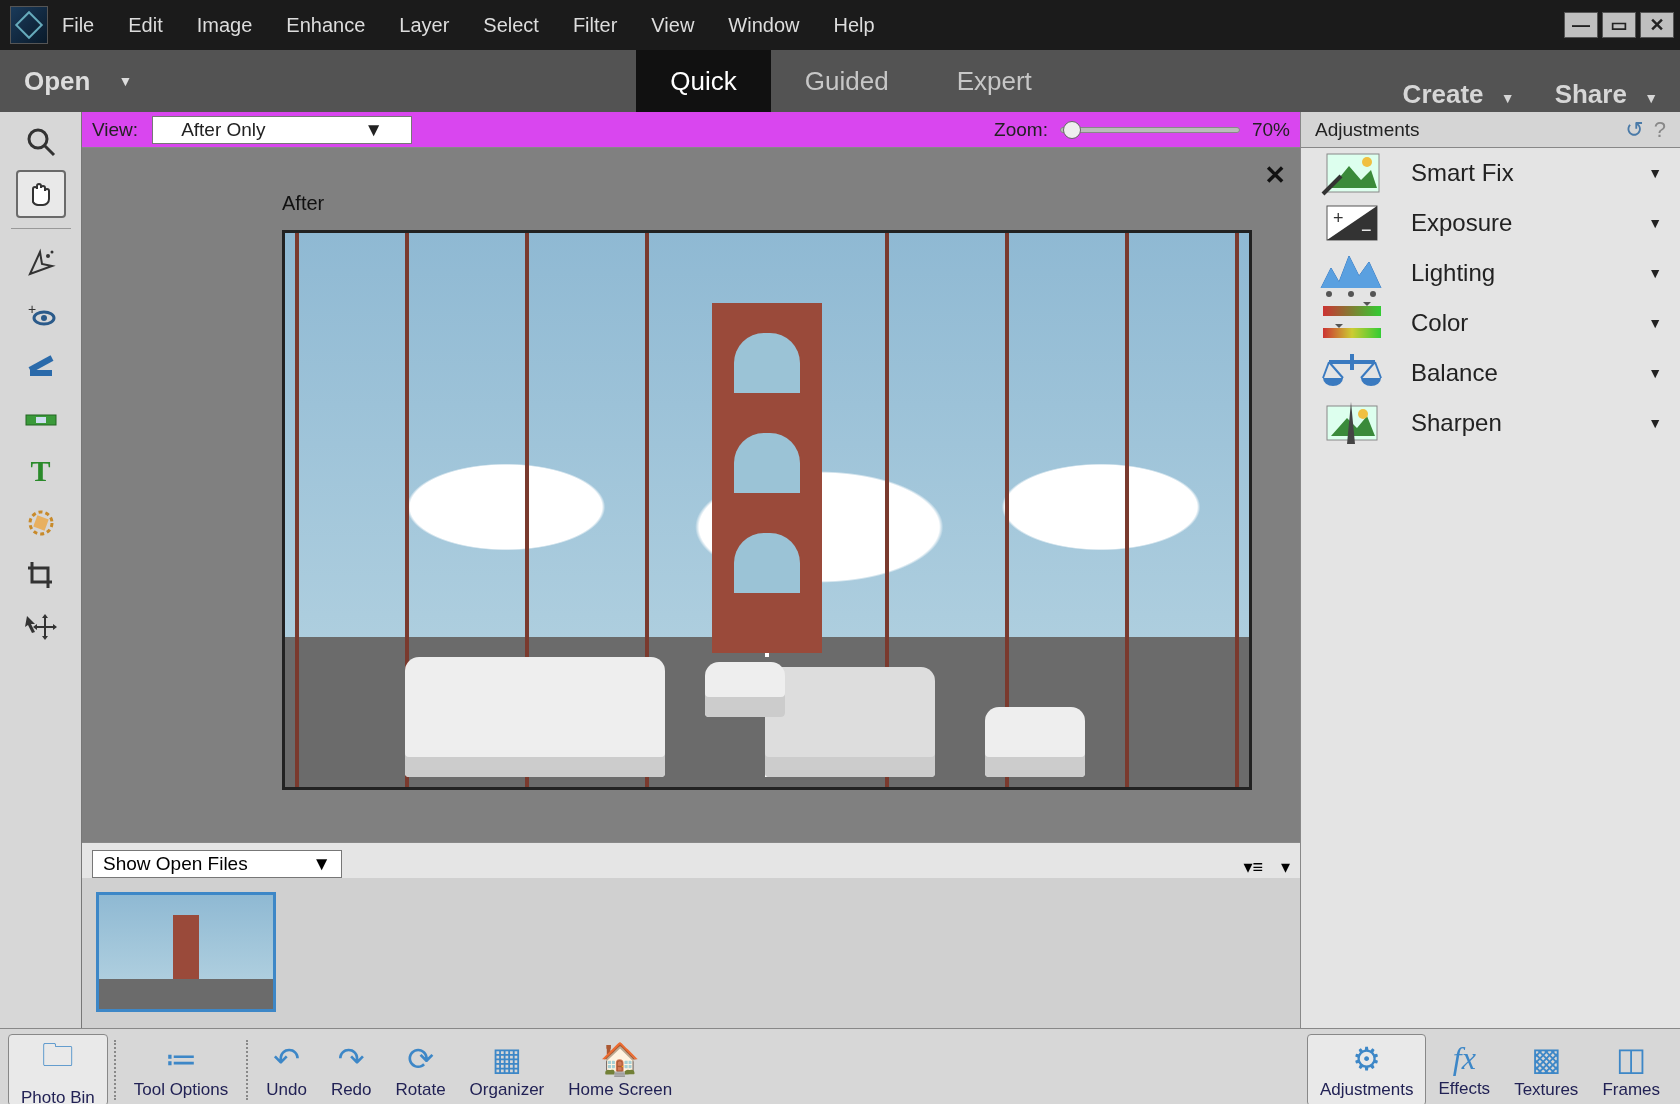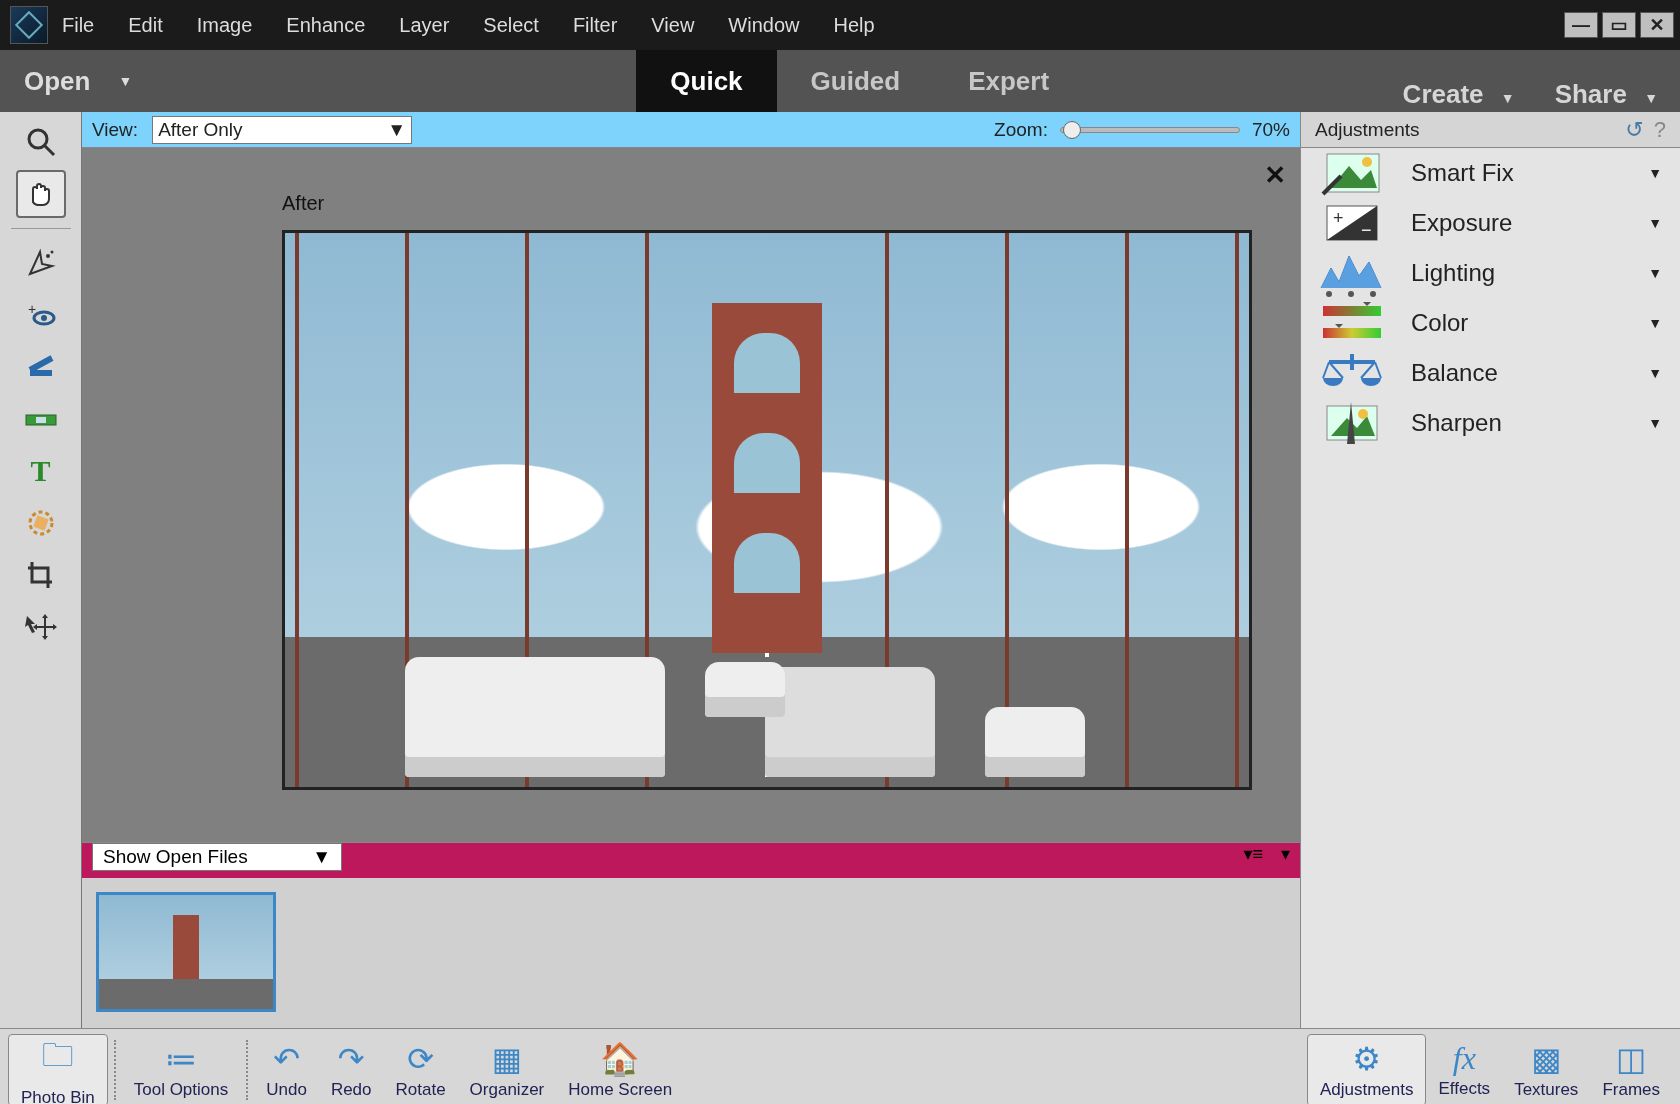--- a/index.html
+++ b/index.html
@@ -11,38 +11,38 @@
 #app-icon::after { content:""; position:absolute; inset:8px; border:2px solid #6ab; transform: rotate(45deg); }
 #menubar { display: flex; gap: 34px; flex: 1; }
 #menubar span { cursor: default; }
 #win-controls { display: flex; margin-right: 6px; }
 #win-controls div { width: 34px; height: 26px; background:#bfbfbf; border:1px solid #555; margin-left:4px; display:flex; align-items:center; justify-content:center; font-size:18px; color:#222; font-weight:bold;}
 
 
 #modebar { height: 62px; background: #535353; display: flex; align-items: stretch; color:#d6d6d6; font-size: 26px; justify-content: center; }
 #open-drop { display:flex; align-items:center; gap:18px; padding:0 24px; font-weight:bold; color:#ddd;}
 #mode-tabs { margin-left: 480px; display:flex; }
-.mode-tab { padding: 0 34px; display:flex; align-items:center; font-weight:bold; color:#c7c7c7; }
+.mode-tab { padding: 0 34px; display:flex; align-items:center; font-weight:normal; color:#c7c7c7; }
 .mode-tab.active { background:#111; color:#fff; }
 #right-drops { margin-left:auto; display:flex; gap:40px; padding-right:22px; align-items:center; font-weight:bold;margin-top:26px;}
 .drop-caret { font-size:14px; margin-left:10px;}
 
 
 #main { height: calc(1104px - 50px - 56px - 82px); display:flex; background:#7a7a7a; }
 
 
 #tools { width: 82px; background:#d7d7d7; border-right:1px solid #777; padding:6px 0; display:flex; flex-direction:column; align-items:center; gap:4px;}
 .tool { width:50px; height:48px; display:flex; align-items:center; justify-content:center; border:2px solid transparent; font-size:30px; color:#333;}
 .tool.selected { border:2px solid #6a6a6a; background:#e9e9e9; border-radius:4px;}
 .tool-sep { width:60px; height:1px; background:#999; margin:6px 0;}
 
 
 #center { flex:1; display:flex; flex-direction:column; }
-#viewbar { height:36px; background:#7dd3fc; border-bottom:1px solid #888; display:flex; align-items:center; font-size:19px; color:#222; padding:0 10px; gap:14px;}
-#view-select { width:260px; height:28px; background:#fff; border:1px solid #777; display:flex; align-items:center; padding:0 5px; justify-content:space-between;}
+#viewbar { height:36px; background:#d946ef; border-bottom:1px solid #888; display:flex; align-items:center; font-size:19px; color:#222; padding:0 10px; gap:14px;}
+#view-select { width:260px; height:28px; background:#fff; border:1px solid #777; display:flex; align-items:center; padding:0 28px; justify-content:space-between;}
 #zoom-area { margin-left:auto; display:flex; align-items:center; gap:12px;}
 #zoom-track { width:180px; height:6px; background:#bbb; border:1px solid #888; border-radius:3px; position:relative;}
 #zoom-thumb { width:18px; height:18px; background:#eee; border:1px solid #666; border-radius:50%; position:absolute; top:-7px; left:2px;}
 
 #canvas-holder { flex:1; background:#808080; position:relative; }
 #close-x { position:absolute; top:12px; right:14px; font-size:26px; font-weight:bold; color:#111;}
 #after-label { position:absolute; top:44px; left:200px; color:#111; font-size:20px;}
 #photo { position:absolute; top:82px; left:200px; width:970px; height:560px; background:#9bc3d6; border:3px solid #222; overflow:hidden;}
 
 
@@ -50,21 +50,21 @@
 .clouds { position:absolute; bottom:200px; left:-40px; right:-40px; height:200px; background:radial-gradient(ellipse 160px 70px at 25% 60%, #fff 60%, transparent 62%), radial-gradient(ellipse 200px 90px at 55% 70%, #fff 60%, transparent 62%), radial-gradient(ellipse 160px 70px at 82% 60%, #fff 60%, transparent 62%);}
 .road { position:absolute; bottom:0; left:0; right:0; height:150px; background:#6b6b6b;}
 .road::before{content:"";position:absolute;left:50%;top:0;bottom:0;width:4px;background:repeating-linear-gradient(#fff 0 20px, transparent 20px 40px);transform:translateX(-2px);}
 .tower { position:absolute; left:50%; top:70px; width:110px; height:350px; transform:translateX(-55px); background:#9a4a3a;}
 .tower .arch{position:absolute;left:22px;width:66px;height:60px;background:#9bc3d6;border-top-left-radius:30px;border-top-right-radius:30px;}
 .tower .a1{top:30px}.tower .a2{top:130px}.tower .a3{top:230px}
 .cable{position:absolute;top:0;width:4px;height:560px;background:#7a3a2e;}
 .car{position:absolute;bottom:10px;width:160px;height:80px;background:#eee;border-radius:14px 14px 4px 4px;box-shadow:inset 0 -20px 0 #ccc;}
 
 
-#binbar { height:36px; background:#be185d; border-top:1px solid #888; display:flex; align-items:flex-start; padding:0 10px; font-size:19px; gap:18px;}
+#binbar { height:36px; background:#e5e5e5; border-top:1px solid #888; display:flex; align-items:flex-end; padding:0 10px; font-size:19px; gap:18px;}
 #bin-select{ width:250px; height:28px; background:#fff; border:1px solid #777; padding:0 10px; display:flex; justify-content:space-between; align-items:center;}
 #bin-right{margin-left:auto; display:flex; gap:18px; font-size:18px;}
 #bin { height:150px; background:#d0d0d0; padding:14px; display:flex; gap:12px;}
 .thumb{ width:180px; height:120px; border:3px solid #3d87c7; background:#9bc3d6; position:relative; overflow:hidden;}
 
 
 #adjust { width:380px; background:#e4e4e4; border-left:1px solid #888; display:flex; flex-direction:column;}
 #adjust-head{ height:36px; background:#d5d5d5; border-bottom:1px solid #888; display:flex; align-items:center; padding:0 14px; font-size:19px; color:#222;}
 #adjust-head .icons{margin-left:auto; color:#4a7aa8; display:flex; gap:10px; font-size:22px;}
 .adj-row{ display:flex; align-items:center; padding:0 18px; gap:26px; border-bottom:0; font-size:24px; color:#222;}

